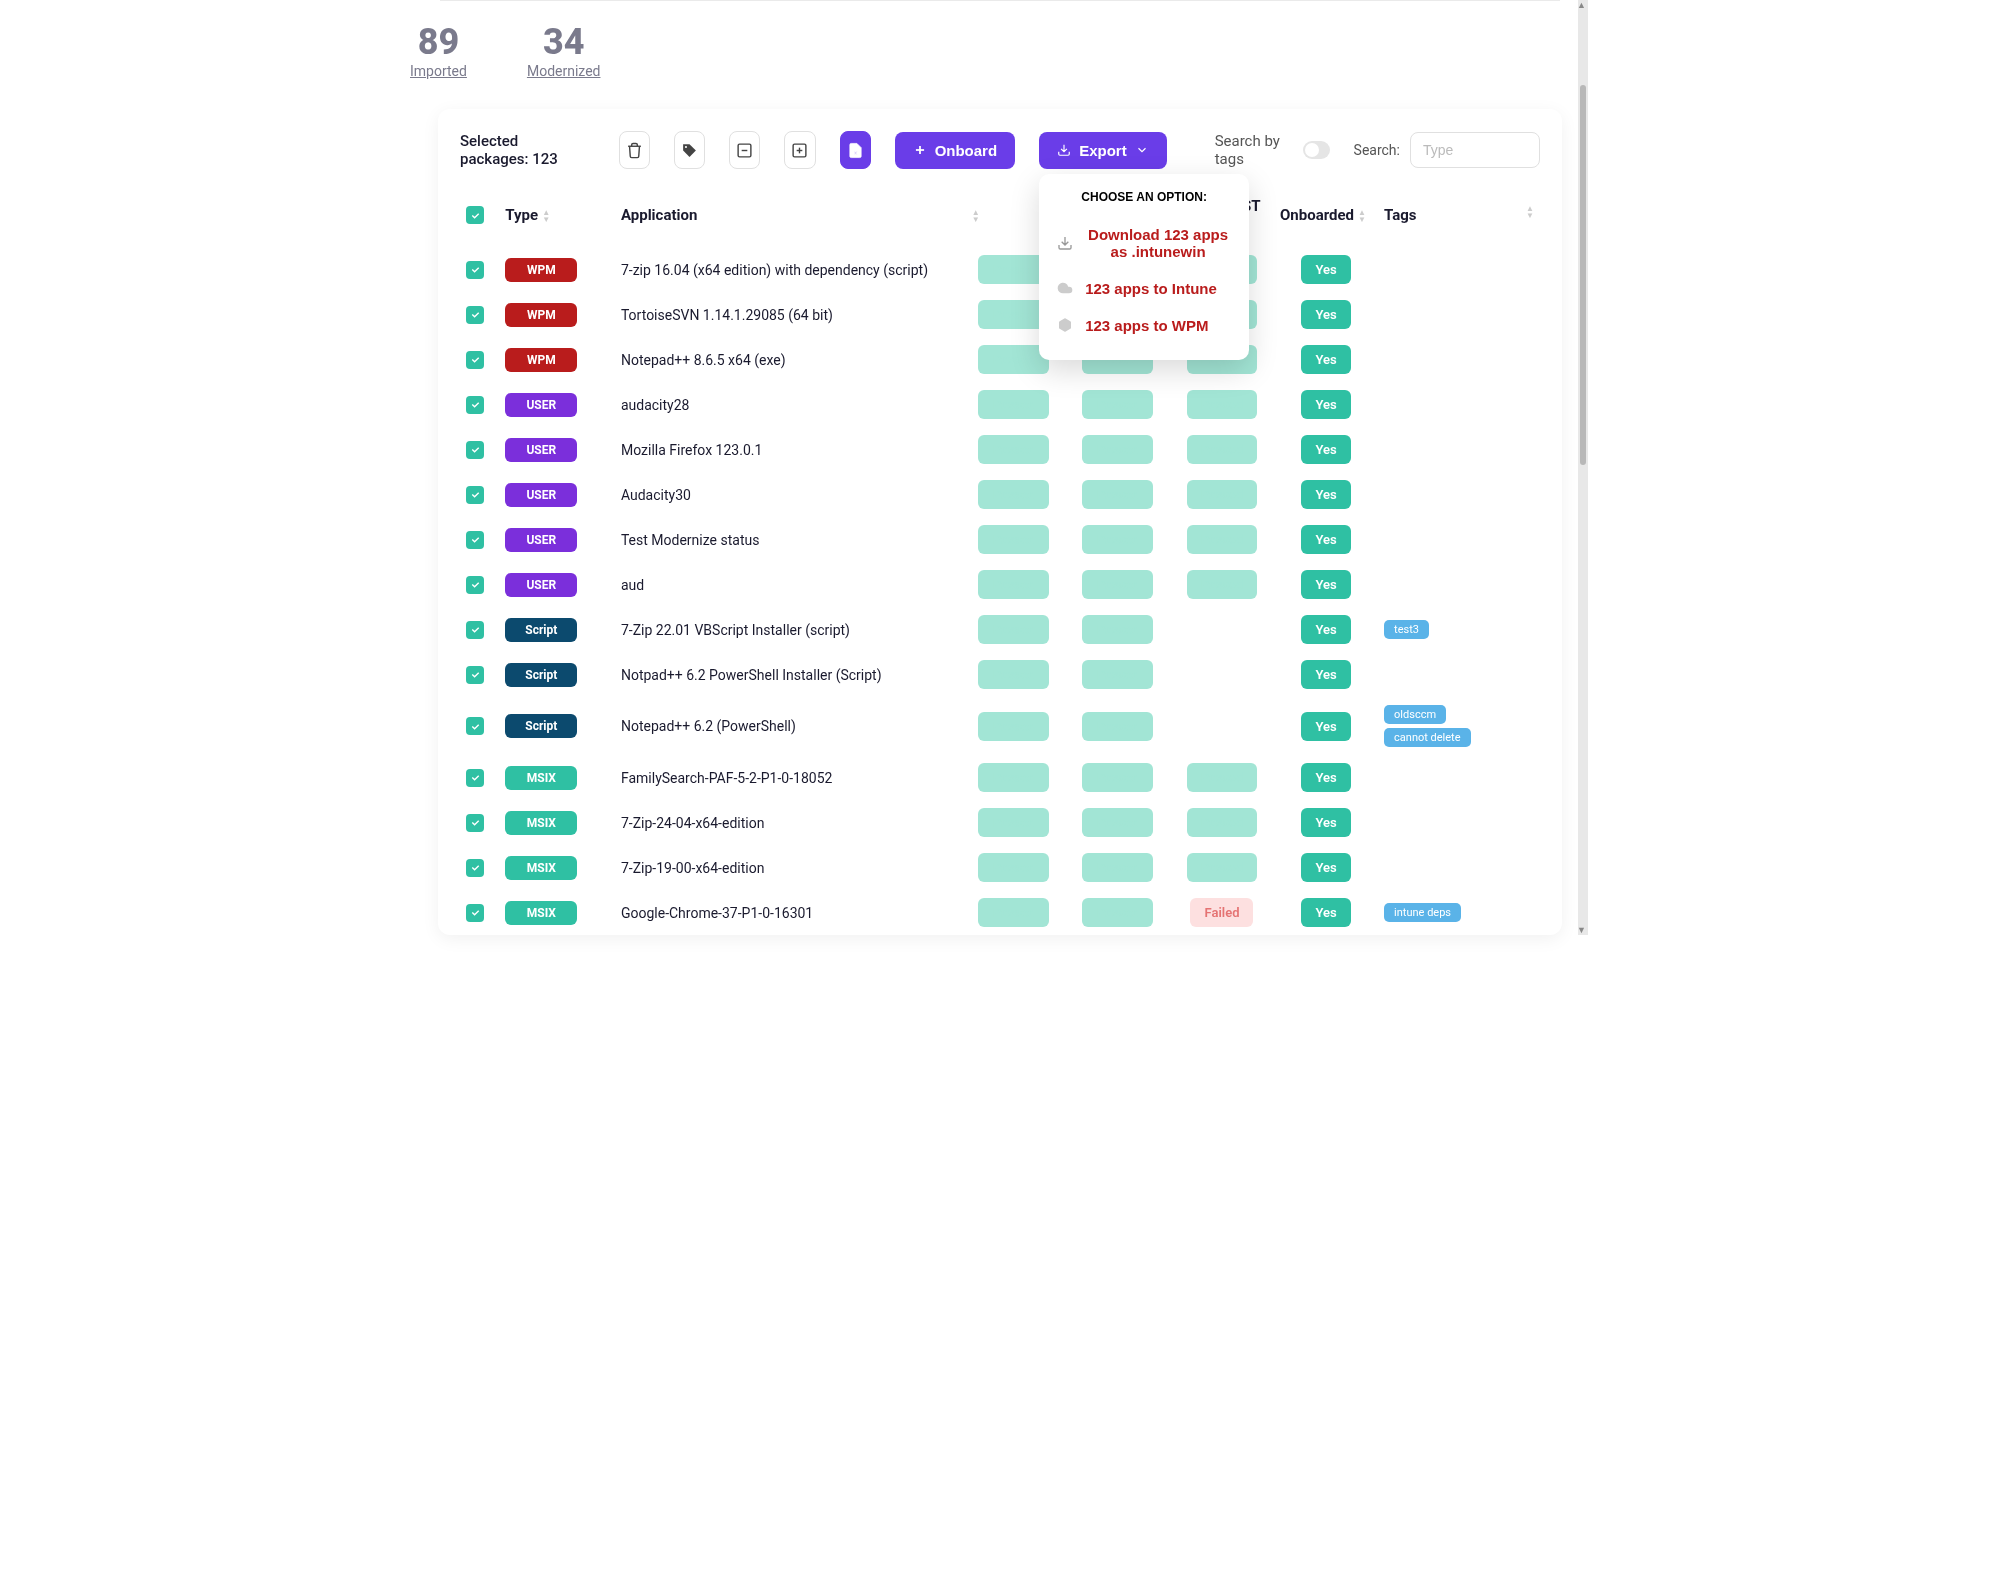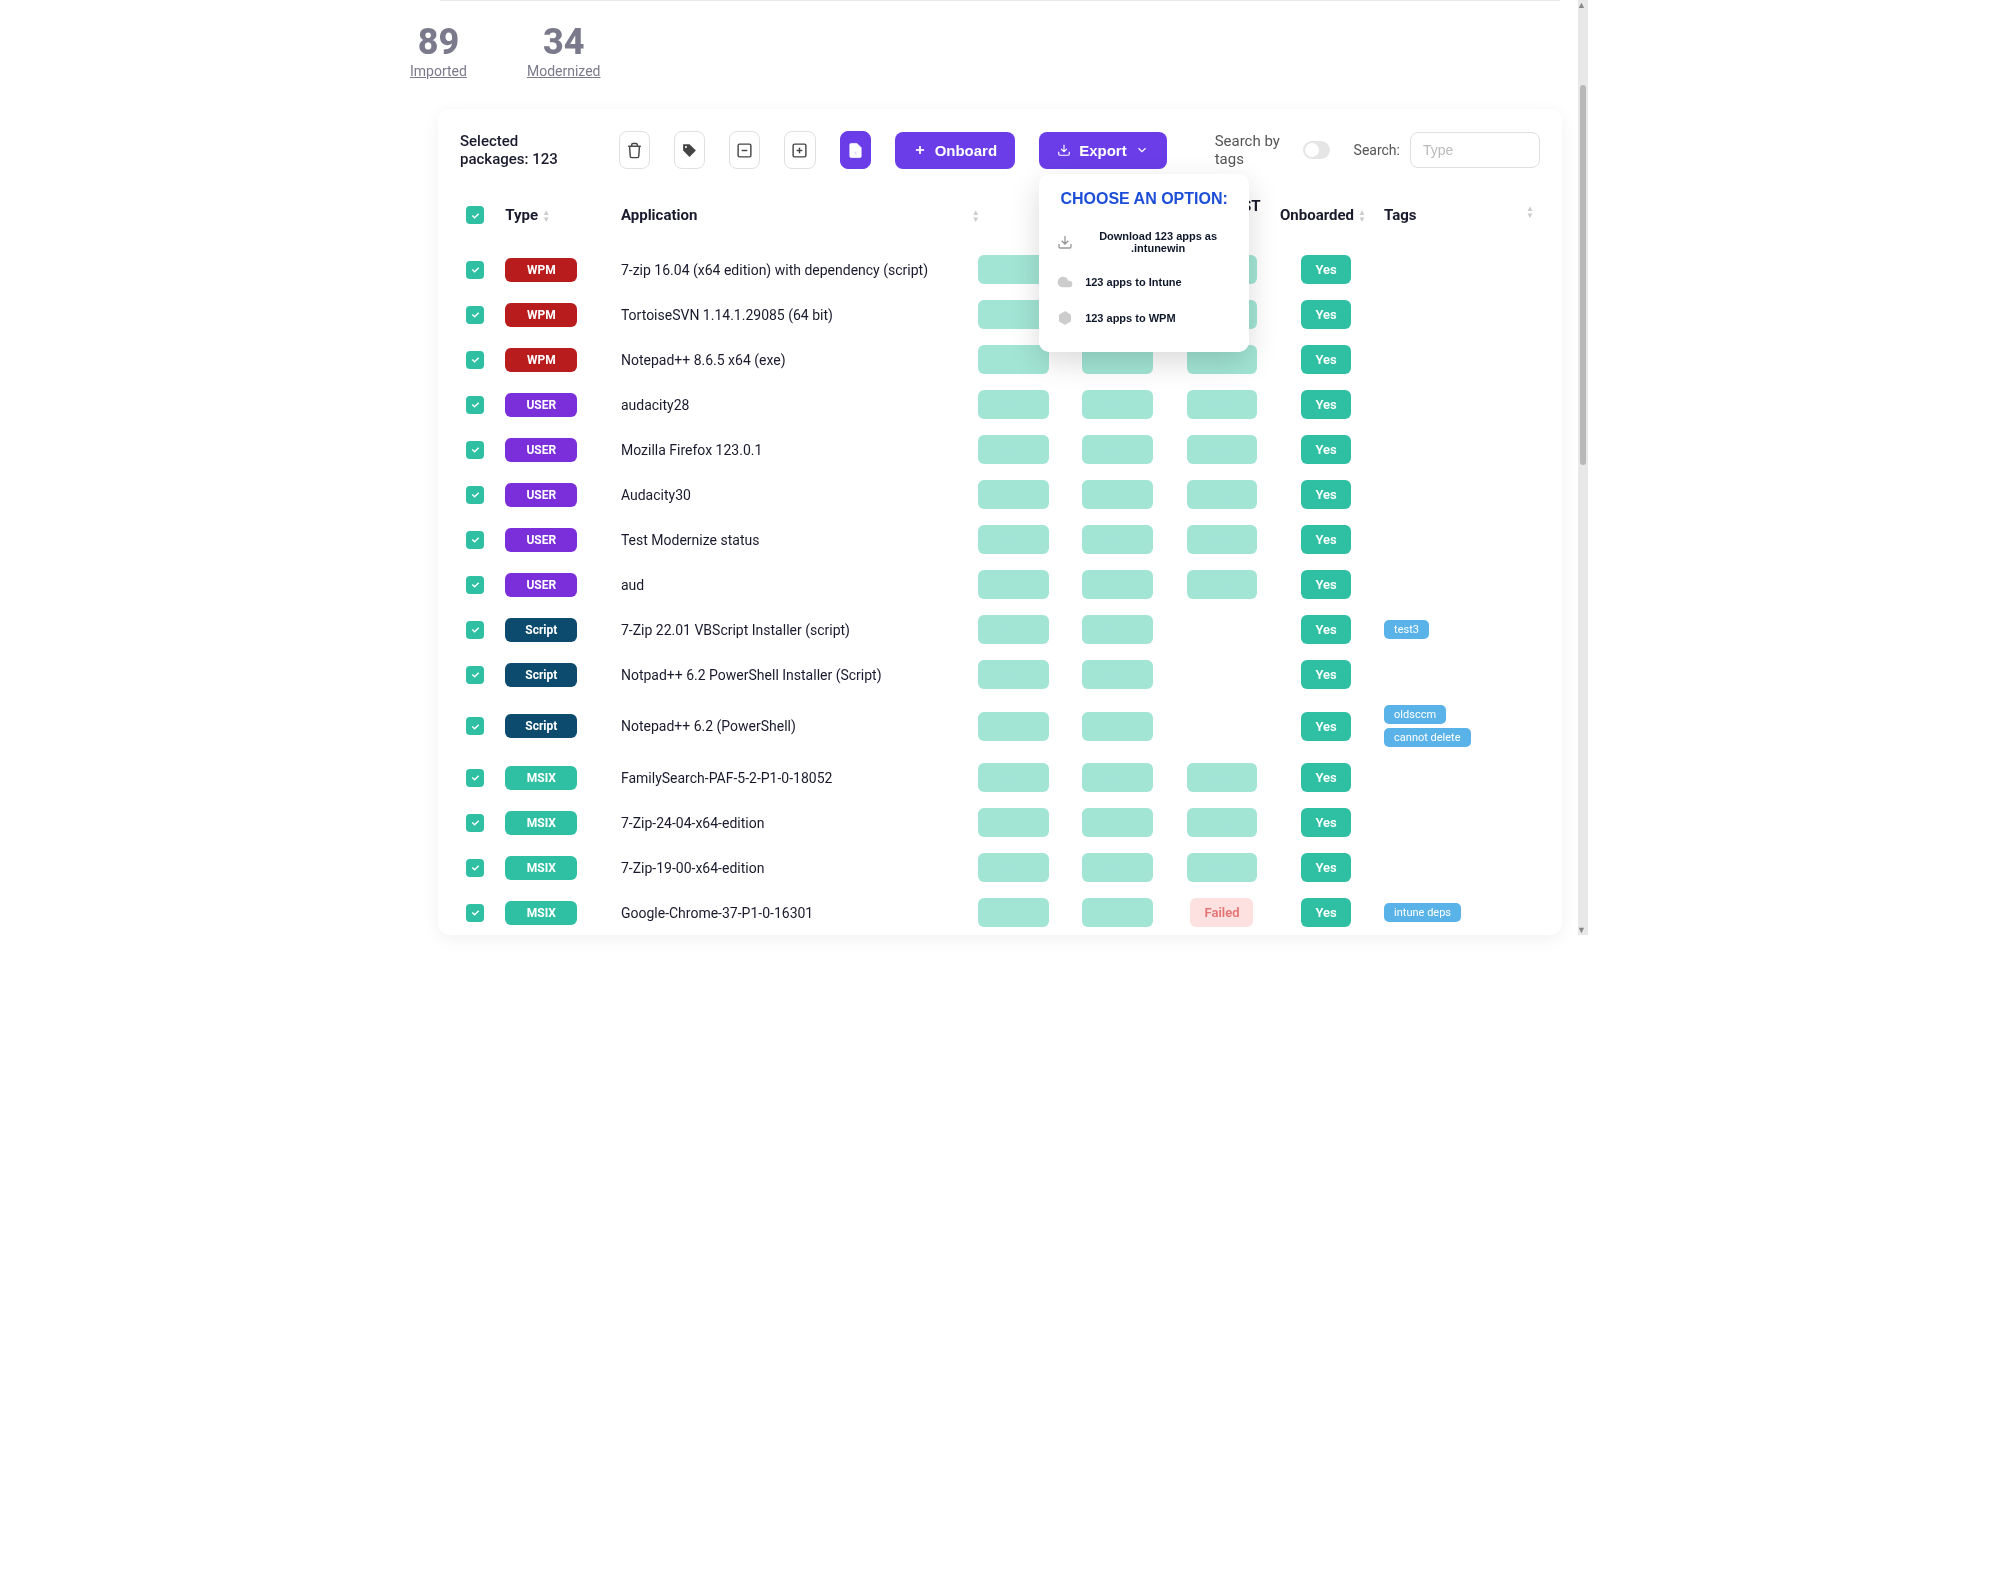--- a/index.html
+++ b/index.html
@@ -146,32 +146,32 @@
   left: 0;
   background: #fff;
   border-radius: 10px;
   box-shadow: 0 10px 30px rgba(0,0,0,0.15);
   padding: 16px 0;
   min-width: 210px;
   z-index: 10;
 }
 .dropdown-title {
   padding: 0 18px 12px 18px;
-  font-size: 16px;
+  font-size: 12px;
   font-weight: 700;
-  color: #1d4ed8;
+  color: #000000;
 }
 .dropdown-item {
   display: flex;
   align-items: center;
   gap: 12px;
   padding: 10px 18px;
   cursor: pointer;
-  font-size: 11px;
-  color: #0f172a;
+  font-size: 15px;
+  color: #b91c1c;
 }
 .dropdown-item svg { width: 16px; height: 16px; flex-shrink: 0; }
 .spacer { flex: 1; }
 .toggle-wrap { display: flex; align-items: center; gap: 10px; font-size: 15px; color: #555; }
 .toggle {
   width: 34px; height: 18px; background: #e5e5e5; border-radius: 9px;
   position: relative; cursor: pointer;
 }
 .toggle::after {
   content: ""; position: absolute; left: 2px; top: 2px;

